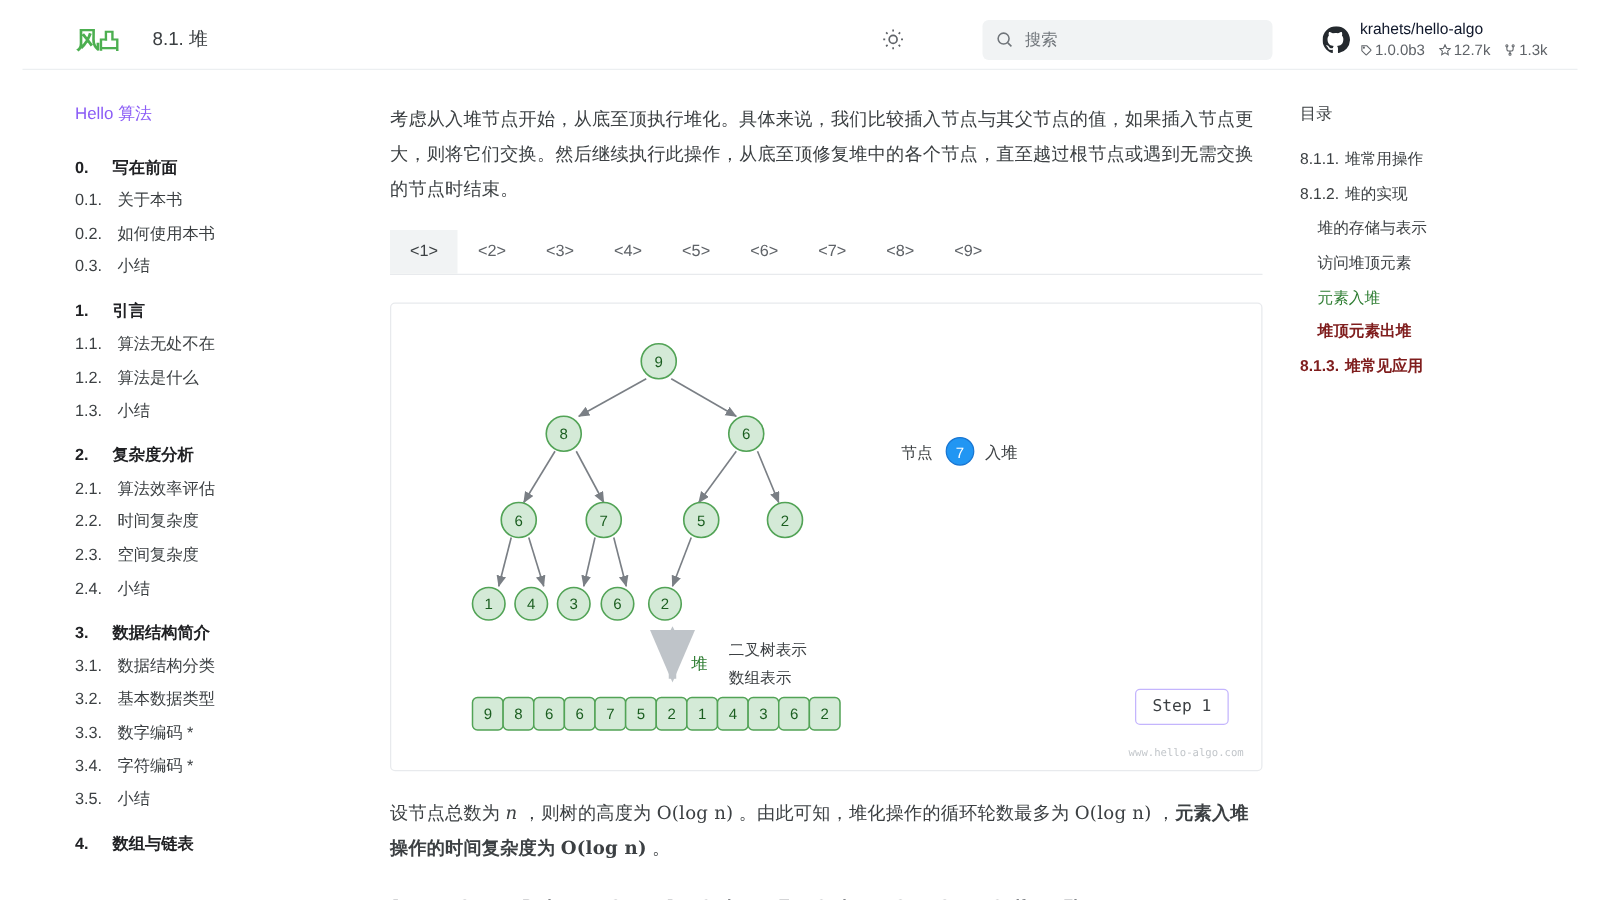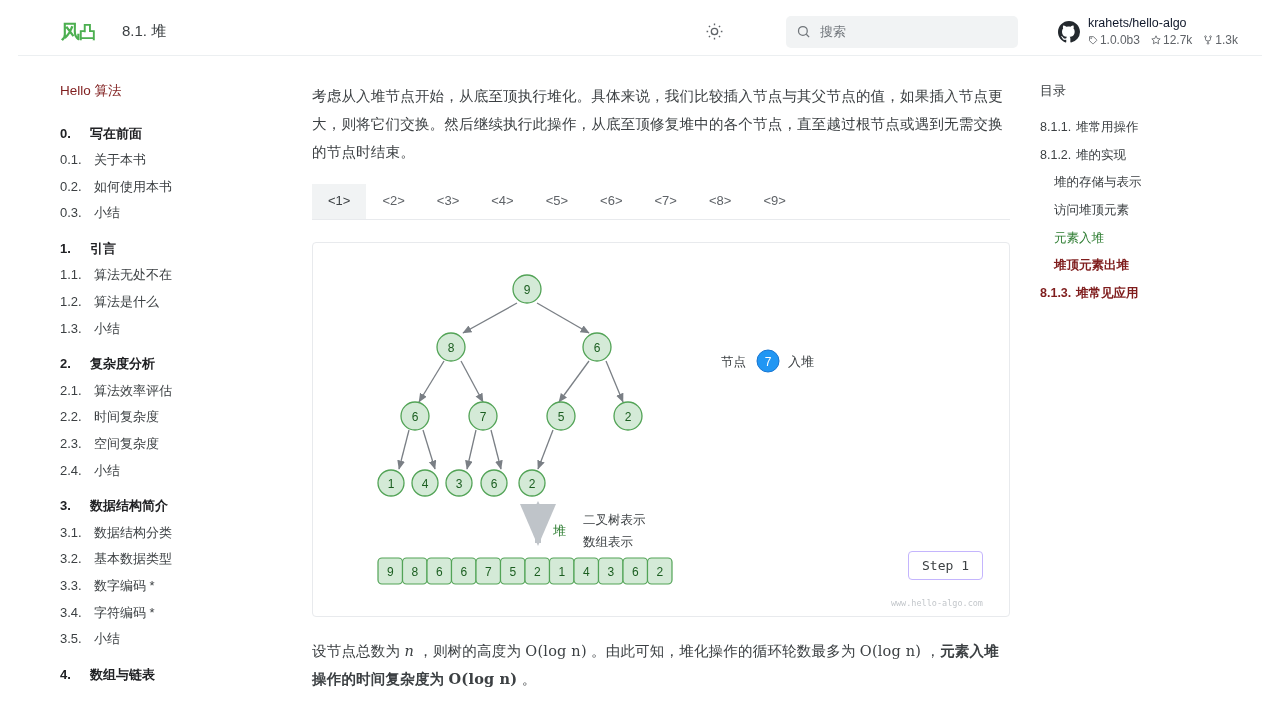--- a/index.html
+++ b/index.html
@@ -95,21 +95,21 @@
   }
   
   .sidebar {
     width: 272px;
     padding: 26px 0 0 42px;
     font-size: 13px;
     color: #3c4043;
   }
   .sidebar .brand {
     font-size: 13.5px;
-    color: #7f1d1d;
+    color: #8b5cf6;
     margin-bottom: 20px;
     font-weight: 500;
   }
   .nav-item {
     padding: 5.5px 0;
     white-space: nowrap;
     line-height: 1.2;
   }
   .nav-item.top {
     font-weight: bold;
@@ -150,21 +150,21 @@
   .figure {
     border: 1px solid #e8eaed;
     border-radius: 4px;
     height: 375px;
     position: relative;
     background: #fff;
     margin-bottom: 20px;
   }
   .watermark {
     position: absolute;
-    right: 26px; bottom: 8px;
+    right: 14px; bottom: 8px;
     font-size: 8.5px;
     color: #c3c7cb;
     font-family: "DejaVu Sans Mono", monospace;
     margin-top: 24px;
   }
   .step-badge {
     position: absolute;
     right: 26px; bottom: 36px;
     border: 1px solid #c4b5fd;
     border-radius: 4px;

